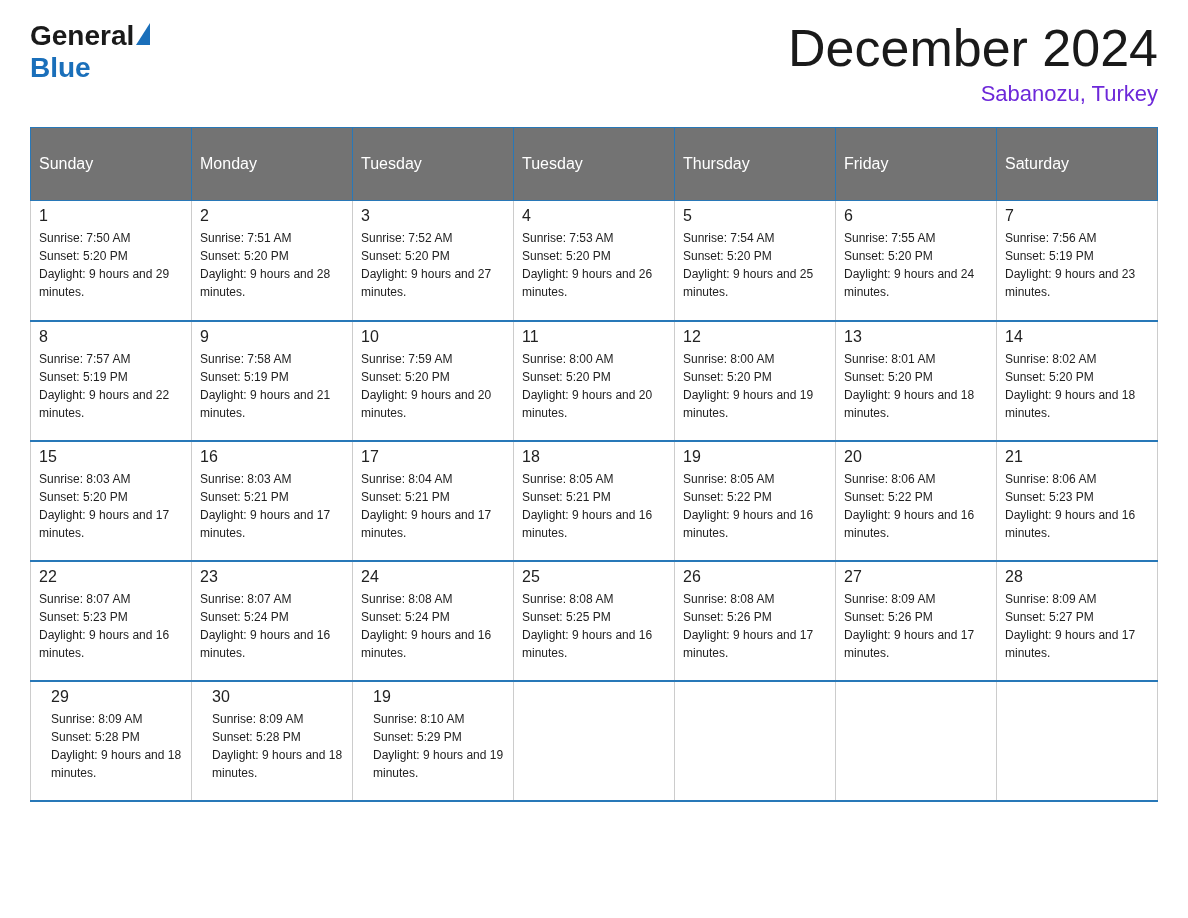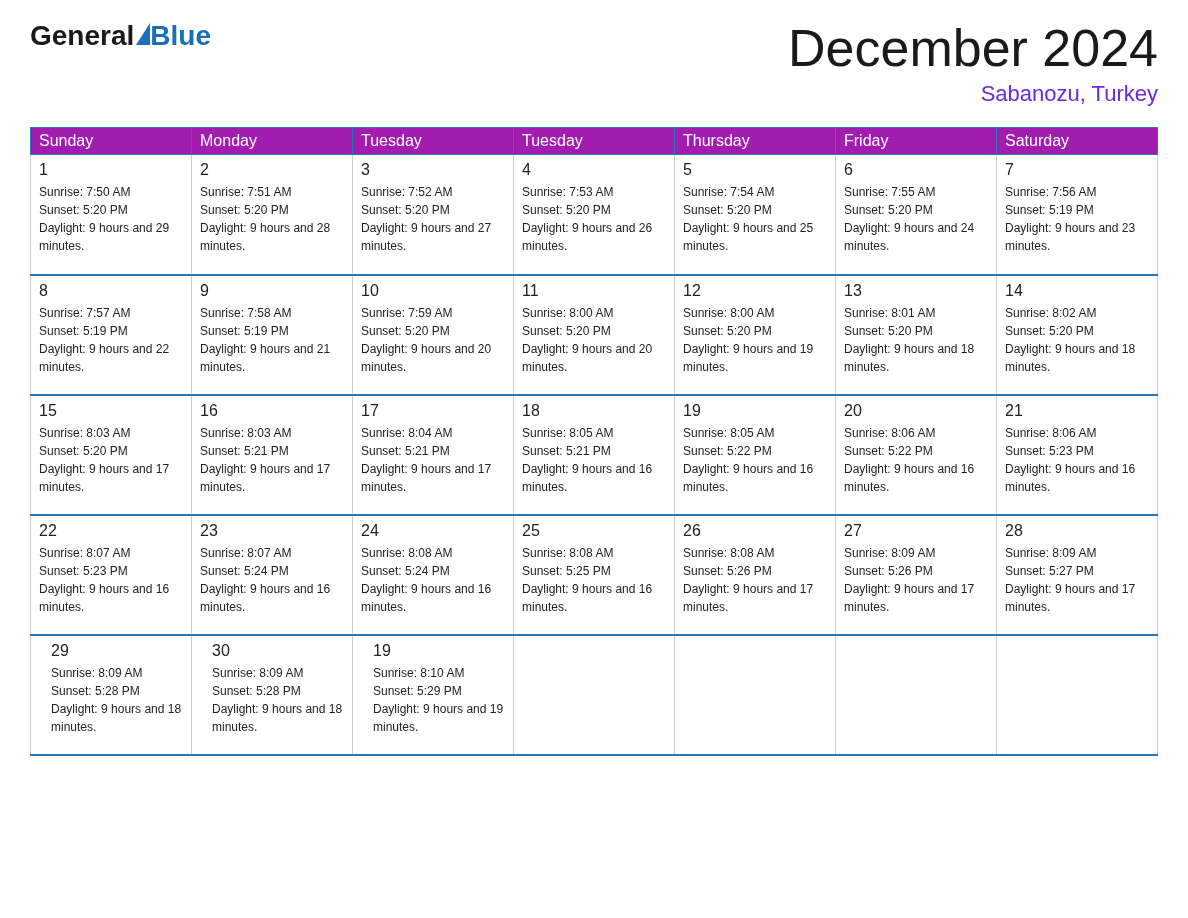--- a/index.html
+++ b/index.html
@@ -38,21 +38,21 @@
       height: 0;
       border-left: 14px solid transparent;
       border-bottom: 22px solid #1a6fba;
       display: inline-block;
       margin-left: 2px;
       vertical-align: bottom;
       margin-bottom: 4px;
     }
     .logo-text-wrapper {
       display: flex;
-      flex-direction: row;
+      flex-direction: column;
       align-items: flex-start;
     }
     .logo-row1 {
       display: flex;
       align-items: center;
     }
     .title-section {
       text-align: right;
     }
     .calendar-title {
@@ -65,23 +65,23 @@
       font-size: 22px;
       color: #6d28d9;
       margin-top: 4px;
     }
     table {
       width: 100%;
       border-collapse: collapse;
       table-layout: fixed;
     }
     thead tr th {
-      background-color: #a21caf;
+      background-color: #737373;
       color: #fff;
-      padding: 4px 8px;
+      padding: 27px 8px;
       text-align: left;
       font-size: 16px;
       font-weight: normal;
       border: 1px solid #2878b8;
     }
     tbody tr td {
       border: 1px solid #ccc;
       border-bottom: 2px solid #2878b8;
       vertical-align: top;
       padding: 6px 8px;

